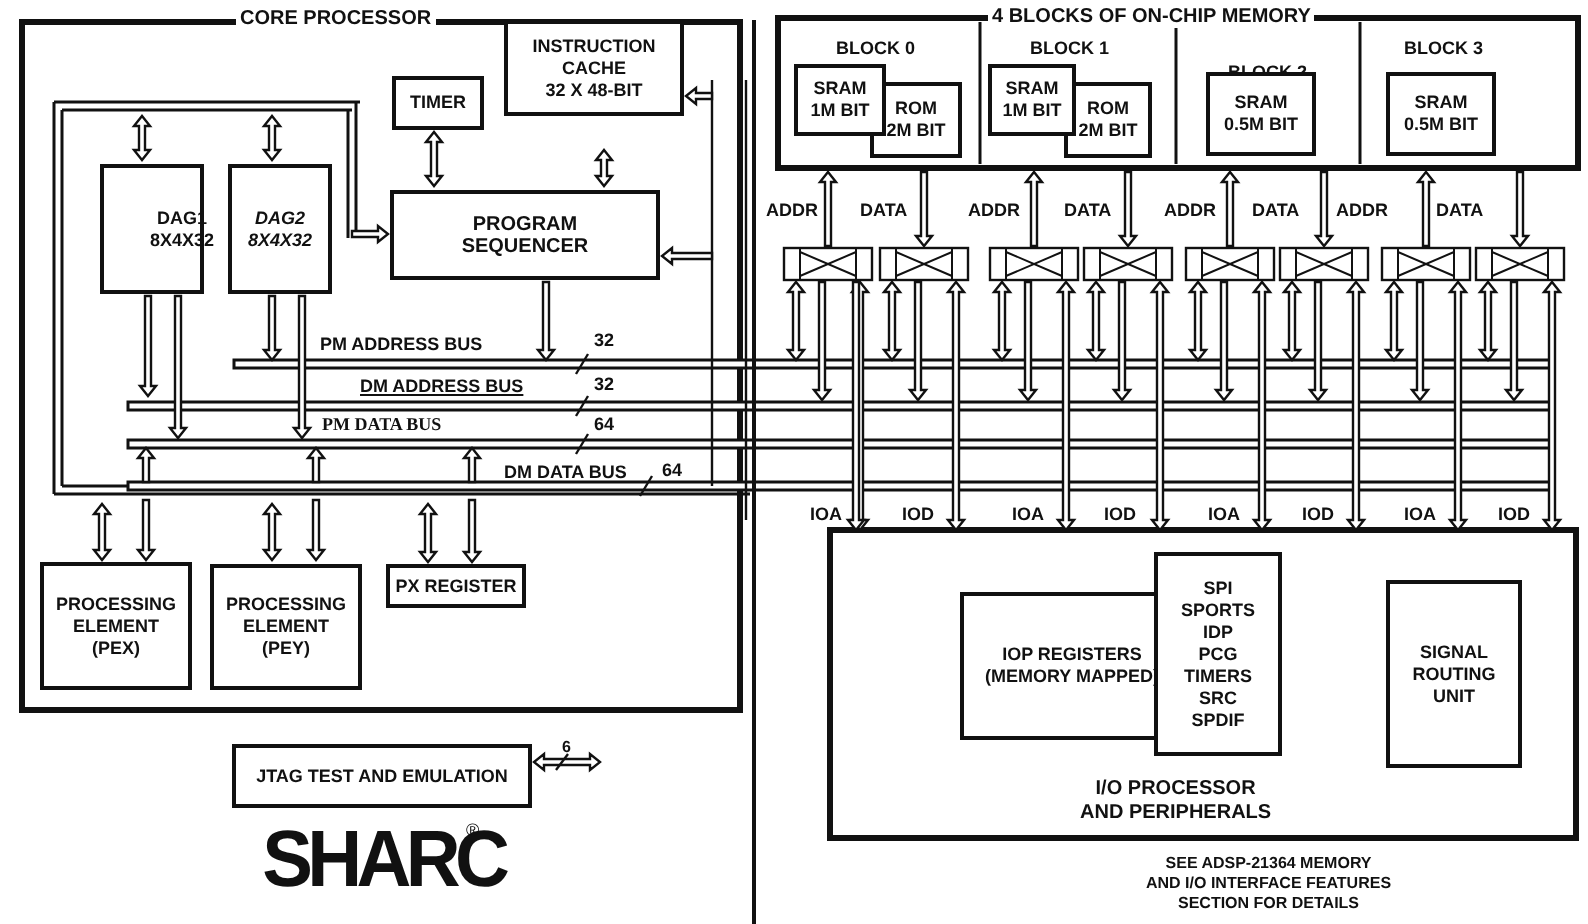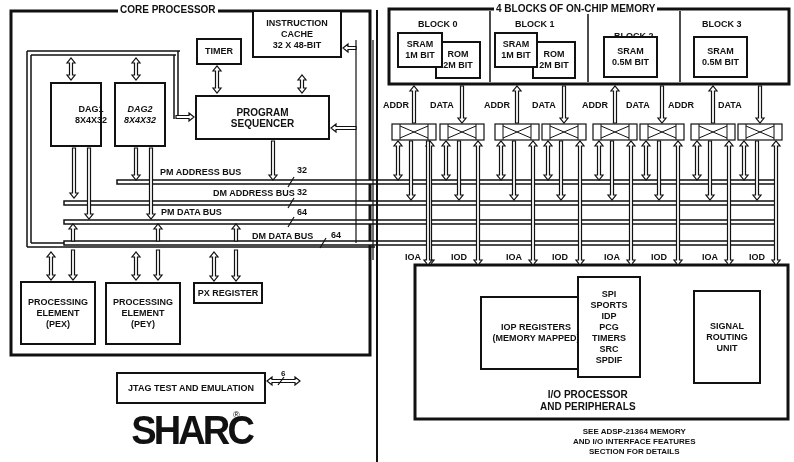--- a/index.html
+++ b/index.html
@@ -155,23 +155,23 @@
 <div class="box pre" style="left:20px;top:281px;width:76px;height:64px;">PROCESSING
 ELEMENT
 (PEX)</div>
 <div class="box pre" style="left:105px;top:282px;width:76px;height:63px;">PROCESSING
 ELEMENT
 (PEY)</div>
 <div class="box" style="left:193px;top:282px;width:70px;height:22px;">PX REGISTER</div>
 
 <div class="lbl" style="left:160px;top:167px;">PM ADDRESS BUS</div>
 <div class="lbl" style="left:297px;top:165px;">32</div>
-<div class="lbl" style="left:213px;top:188px;">DM ADDRESS BUS</div>
+<div class="lbl" style="left:180px;top:188px;text-decoration:underline;">DM ADDRESS BUS</div>
 <div class="lbl" style="left:297px;top:187px;">32</div>
-<div class="lbl" style="left:161px;top:207px;">PM DATA BUS</div>
+<div class="lbl" style="left:161px;top:207px;font-family:Liberation Serif, serif;">PM DATA BUS</div>
 <div class="lbl" style="left:297px;top:207px;">64</div>
 <div class="lbl" style="left:252px;top:231px;">DM DATA BUS</div>
 <div class="lbl" style="left:331px;top:230px;">64</div>
 
 <div class="ttl" style="left:494px;top:3px;">4 BLOCKS OF ON-CHIP MEMORY</div>
 <div class="lbl" style="left:418px;top:19px;">BLOCK 0</div>
 <div class="lbl" style="left:515px;top:19px;">BLOCK 1</div>
 <div class="lbl" style="left:614px;top:19px;margin-top:12px;">BLOCK 2</div>
 <div class="lbl" style="left:702px;top:19px;">BLOCK 3</div>
 <div class="box pre" style="left:435px;top:41px;width:46px;height:38px;">ROM

